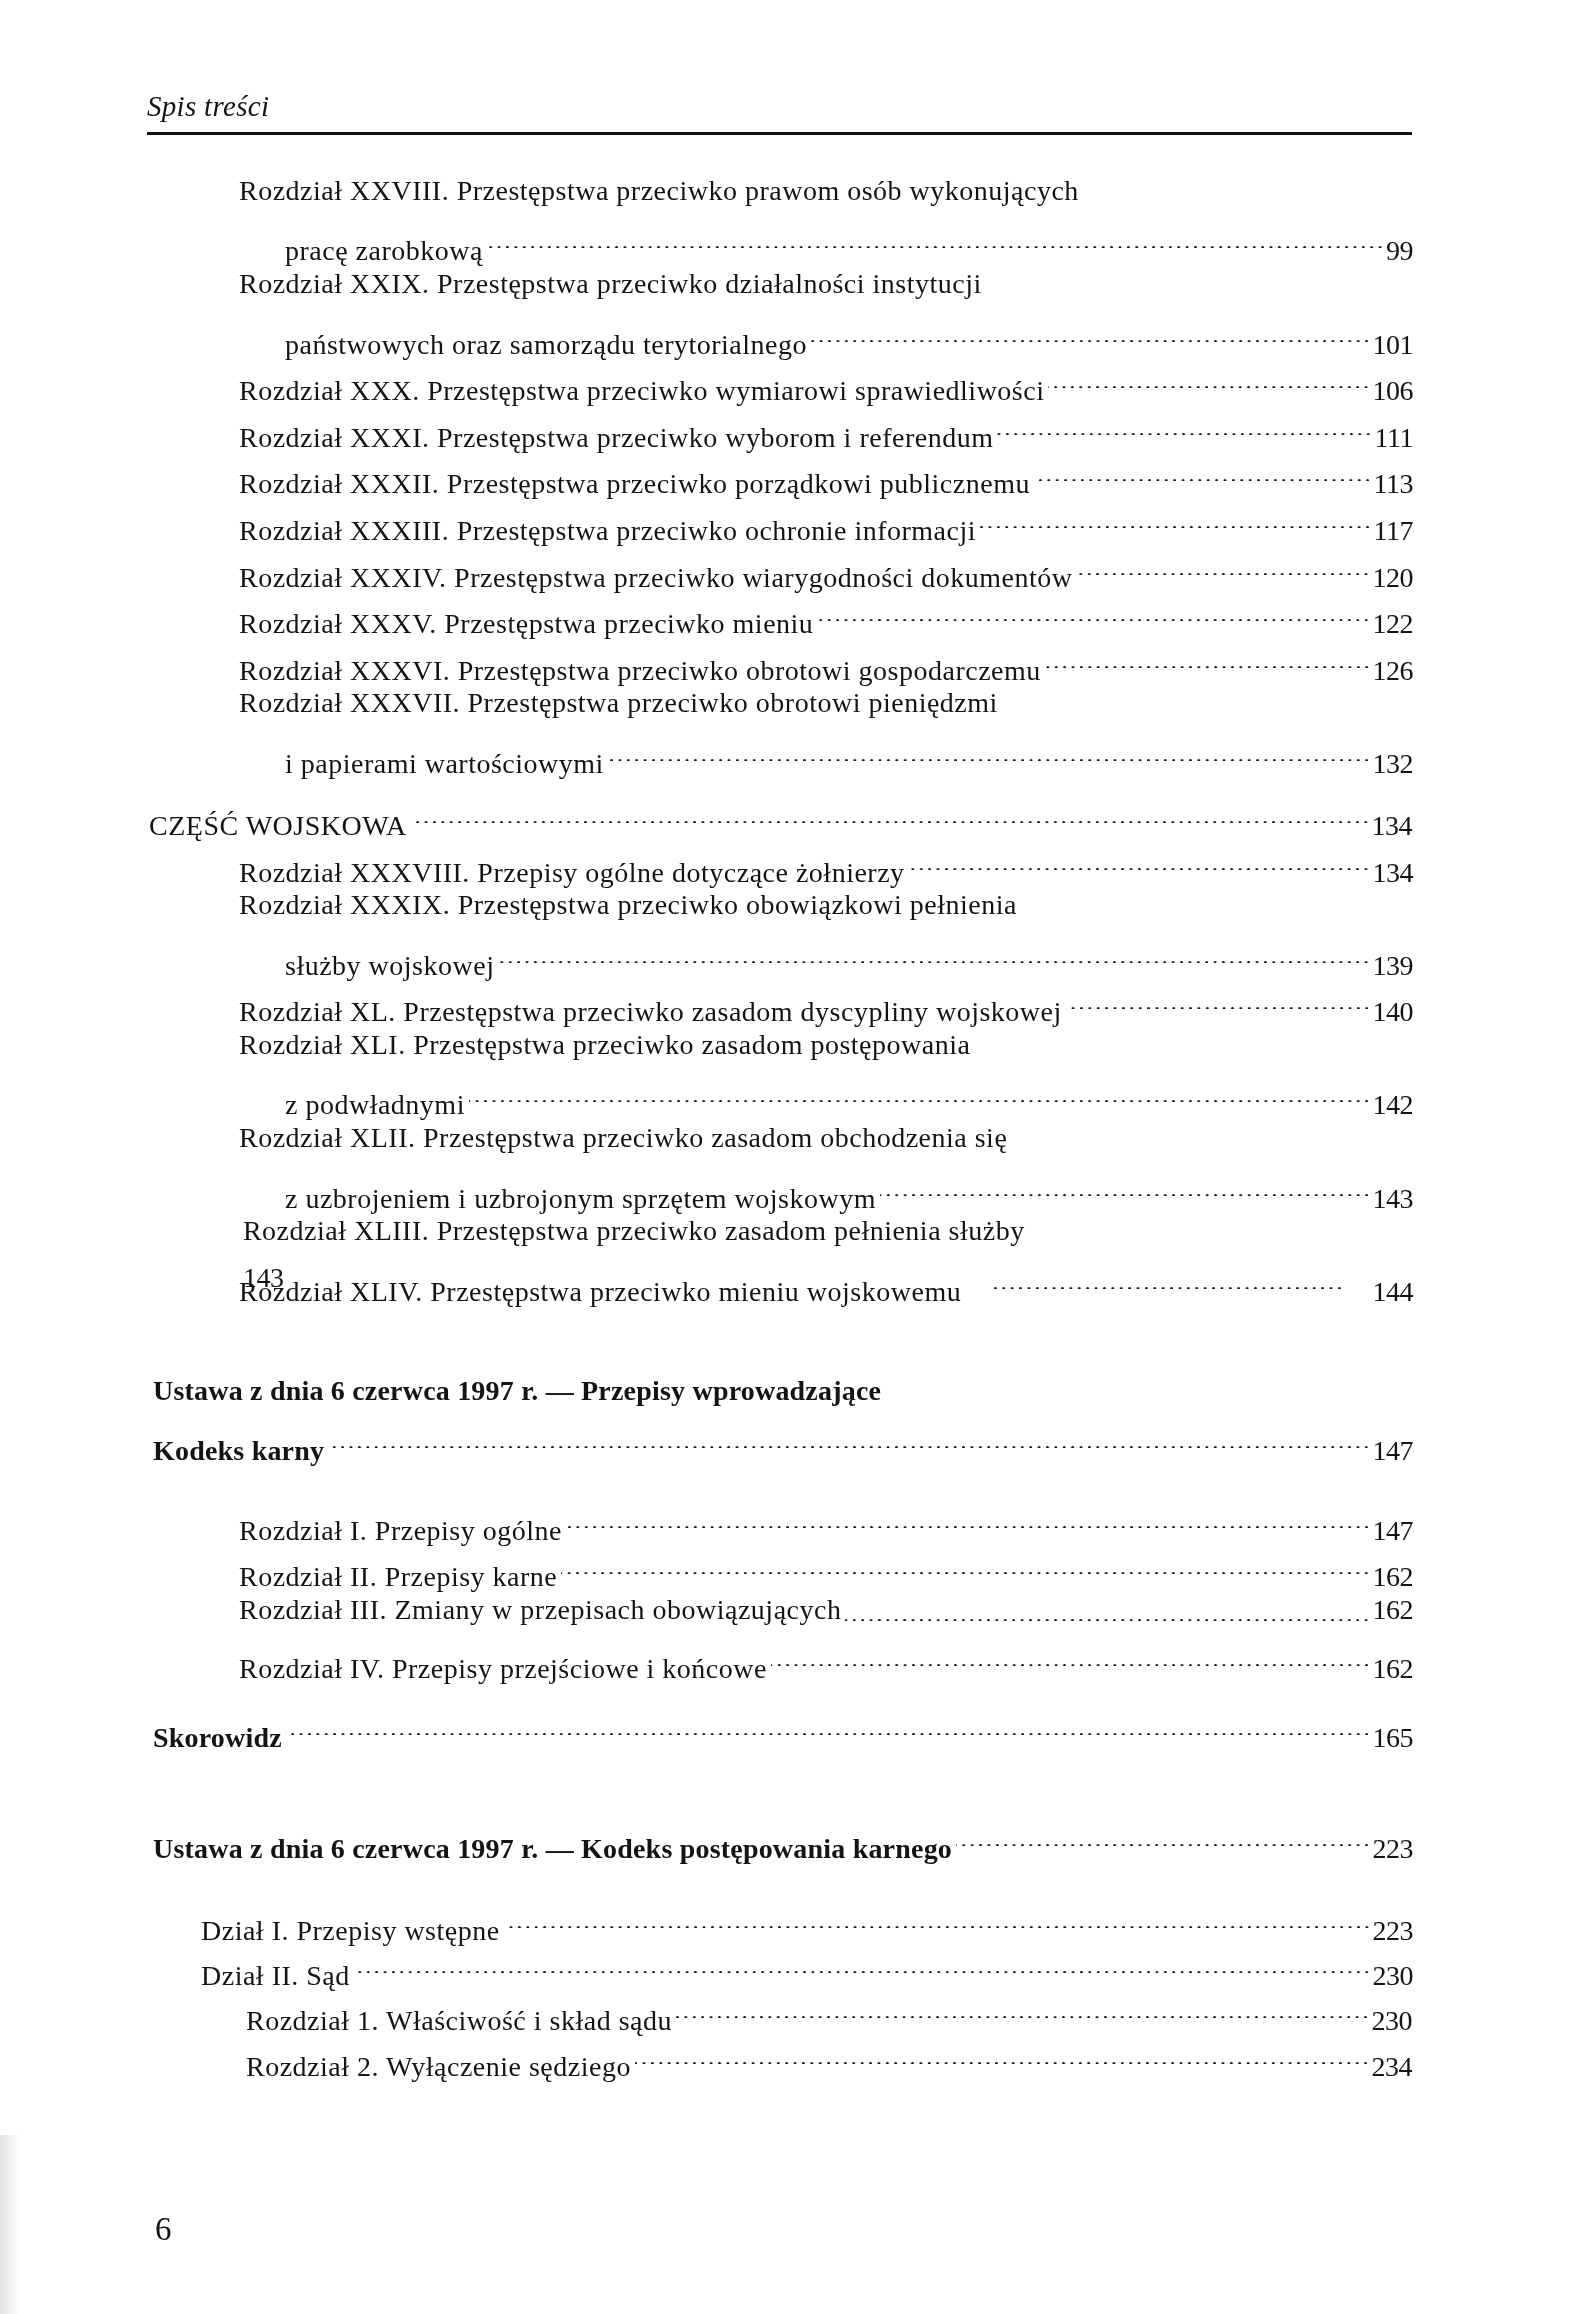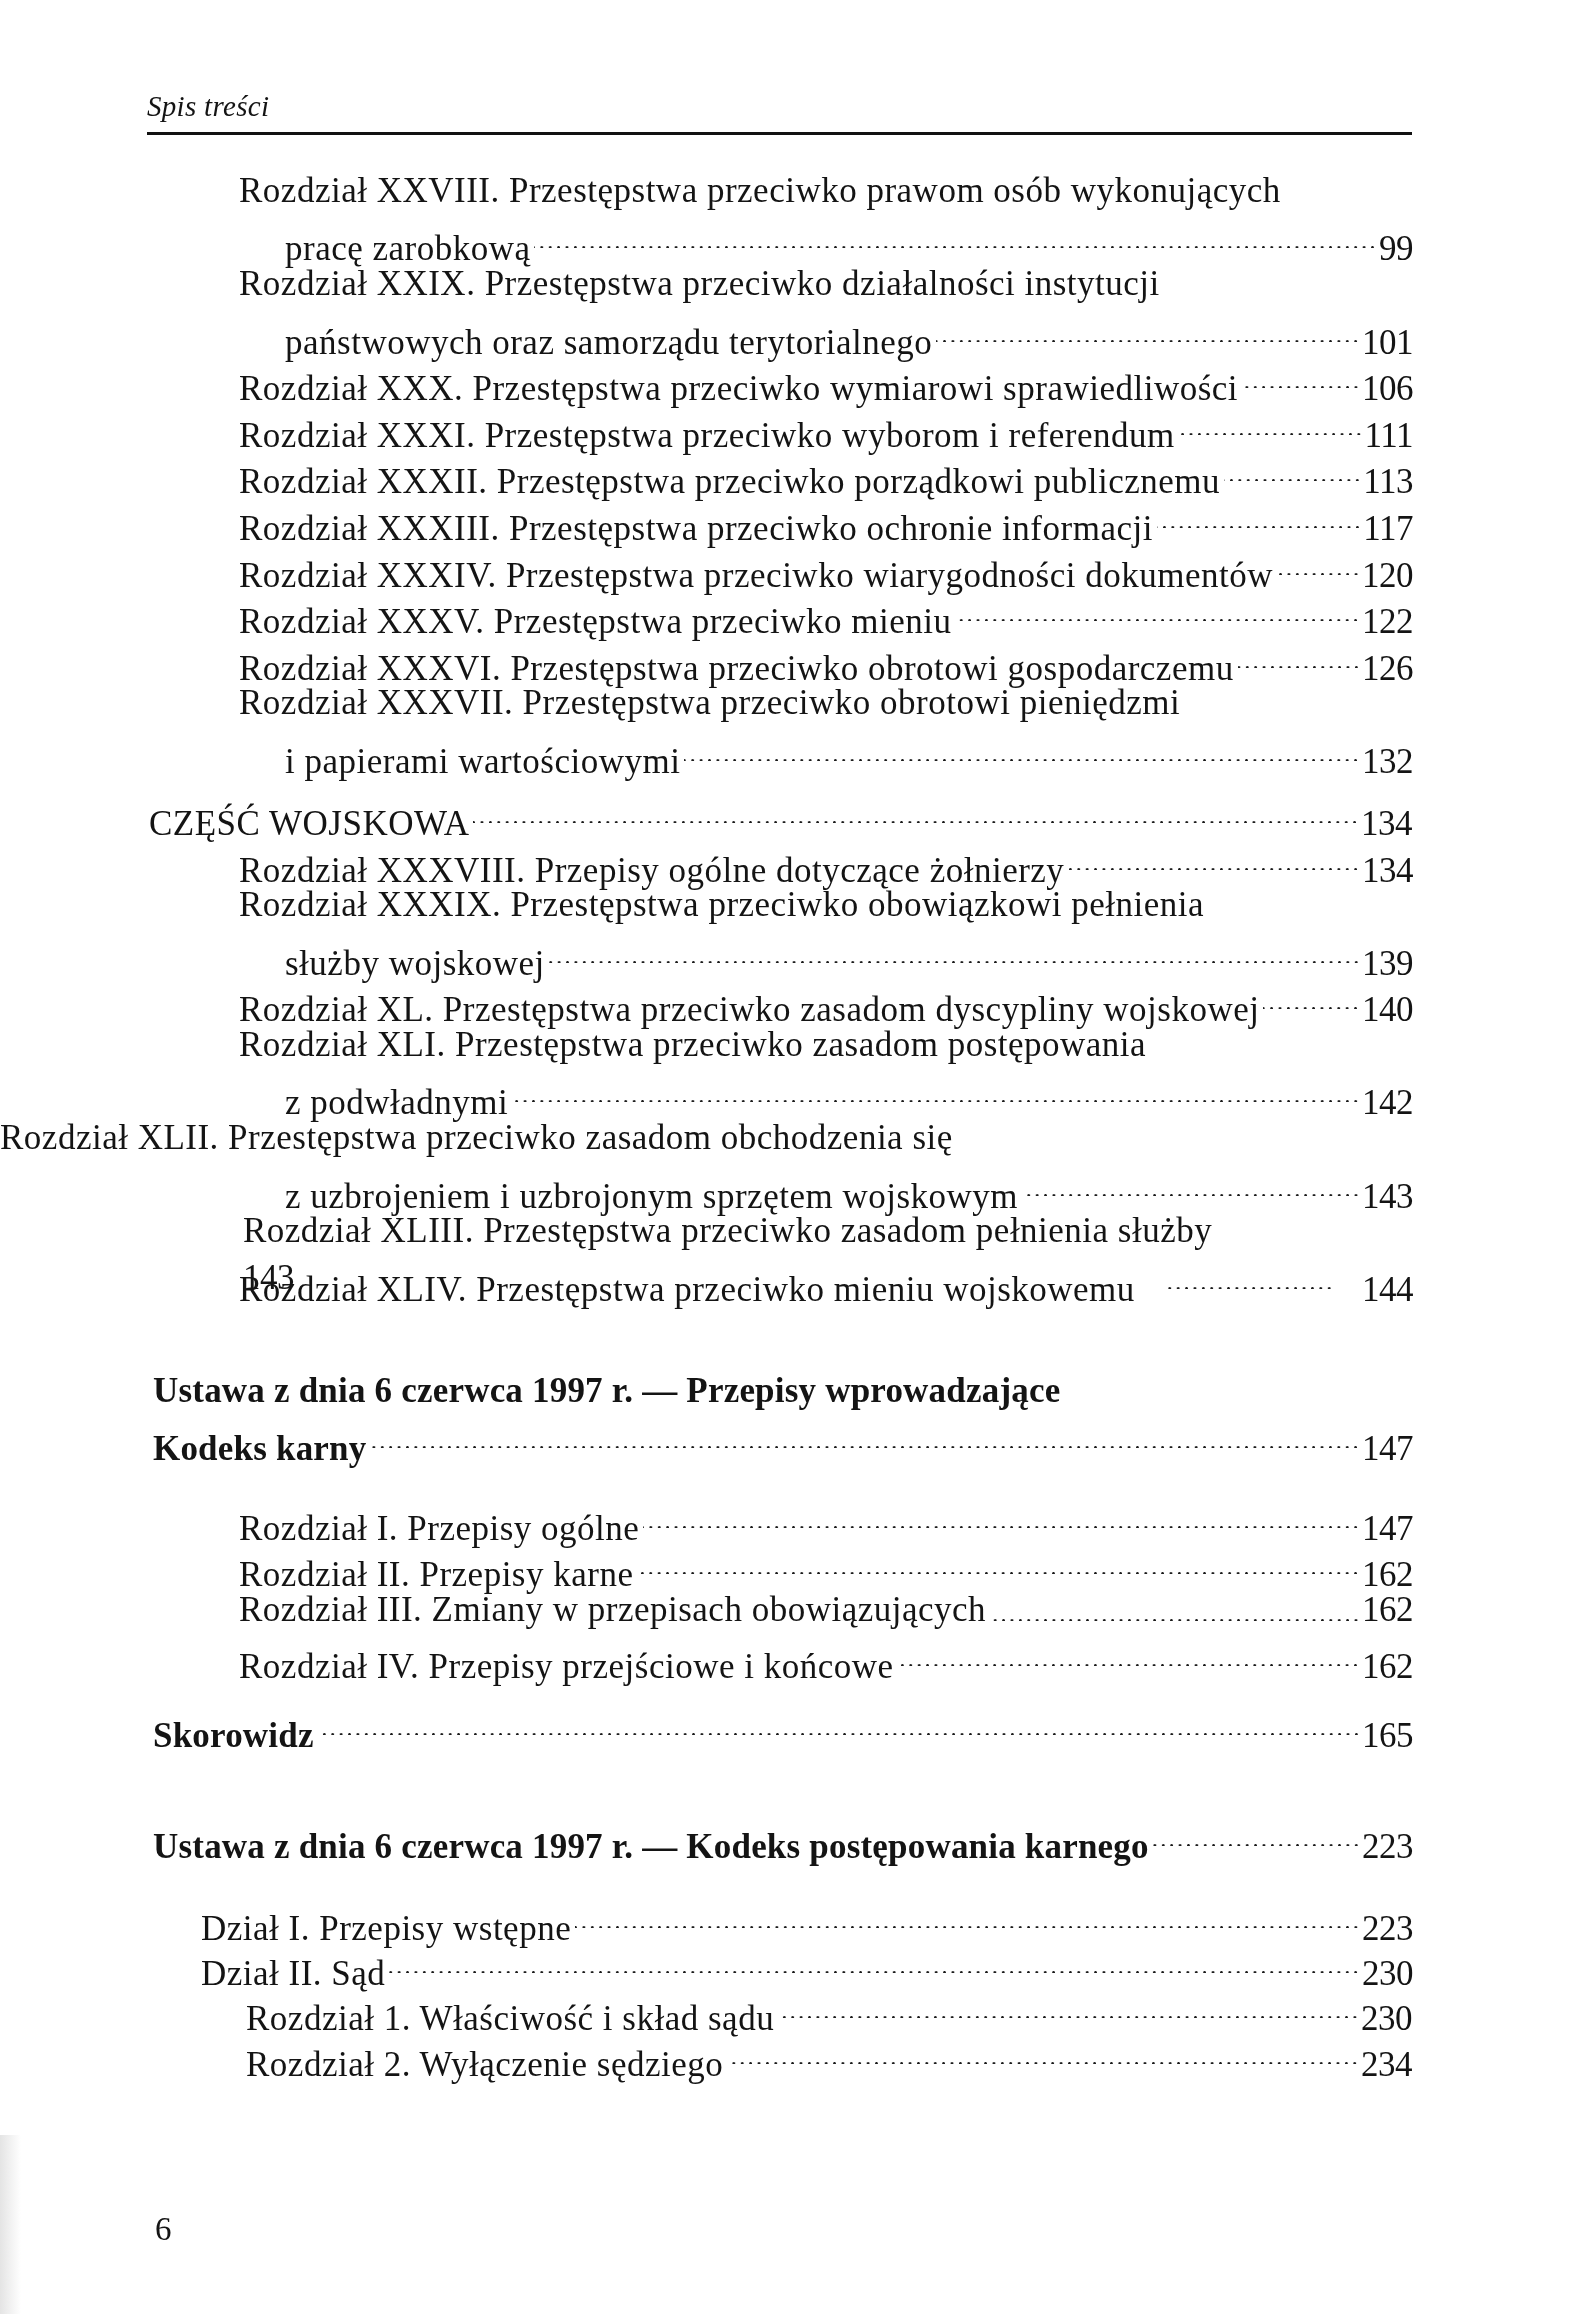--- a/index.html
+++ b/index.html
@@ -36,21 +36,21 @@
       top: 132px;
       width: 1265px;
       height: 2.9px;
       background: #111111;
     }
     .toc-line {
       position: absolute;
       left: 0;
       width: 1413px;
       height: 47px;
-      font-size: 35px;
+      font-size: 28px;
       line-height: 47px;
       letter-spacing: 0.5px;
       display: flex;
       align-items: baseline;
       white-space: nowrap;
     }
     .toc-line .label { flex: 0 0 auto; }
     .toc-line .leader {
       flex: 1 1 auto;
       overflow: hidden;
@@ -180,21 +180,21 @@
     </div>
     <div class="toc-line nodots" style="top: 1021px; padding-left: 239px; width: 1174px;">
       <span class="label">Rozdział XLI. Przestępstwa przeciwko zasadom postępowania</span>
       <span class="page"></span>
     </div>
     <div class="toc-line" style="top: 1067px; padding-left: 285px; width: 1128px;">
       <span class="label">z podwładnymi</span>
       <span class="leader"></span>
       <span class="page">142</span>
     </div>
-    <div class="toc-line nodots" style="top: 1114px; width: 1174px;">
+    <div class="toc-line nodots" style="top: 1114px; padding-left: 239px; width: 1174px;">
       <span class="label">Rozdział XLII. Przestępstwa przeciwko zasadom obchodzenia się</span>
       <span class="page"></span>
     </div>
     <div class="toc-line" style="top: 1161px; padding-left: 285px; width: 1128px;">
       <span class="label">z uzbrojeniem i uzbrojonym sprzętem wojskowym</span>
       <span class="leader"></span>
       <span class="page">143</span>
     </div>
     <div class="toc-line" style="top: 1207px; padding-left: 239px; width: 1174px; flex-direction: column;">
       <span class="label">Rozdział XLIII. Przestępstwa przeciwko zasadom pełnienia służby</span>

